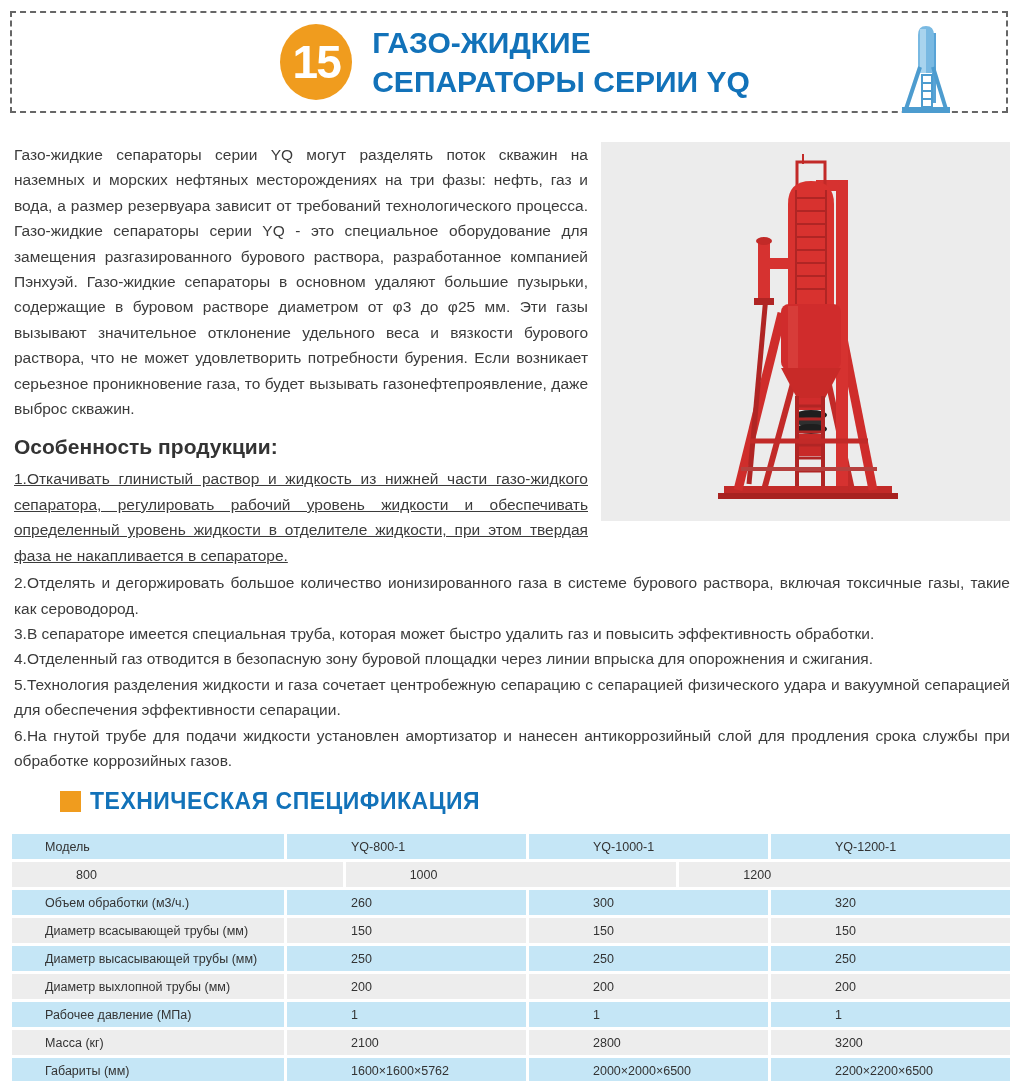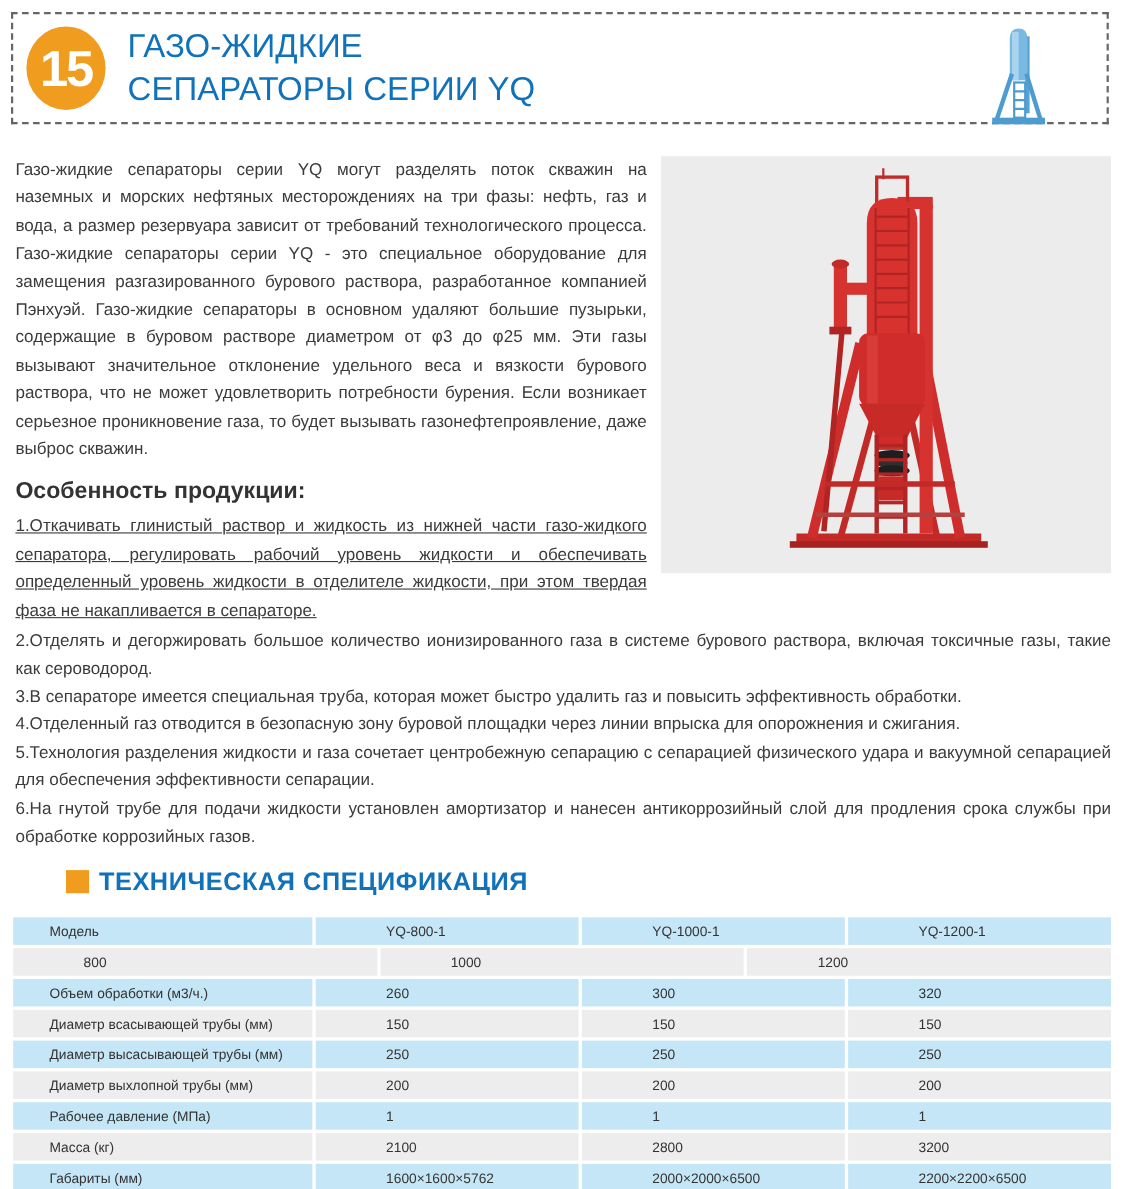--- a/index.html
+++ b/index.html
@@ -4,31 +4,31 @@
 <style>
   * { margin:0; padding:0; box-sizing:border-box; }
   html,body { width:1024px; height:1081px; background:#ffffff; overflow:hidden;
               font-family:"Liberation Sans","DejaVu Sans",sans-serif; color:#3a3a3a; }
 
   .page { width:1024px; height:1081px; position:relative; }
 
   
   .header-box {
     position:absolute; left:10px; top:11px; width:998px; height:102px;
-    border:2px dashed #666; display:flex; align-items:center;
+    border:2px dashed #666; display:flex; align-items:center;justify-content:center;
   }
   .badge {
     width:72px; height:76px; border-radius:50%;
     background:#f09c1e; color:#ffffff; font-weight:bold; font-size:46px;
     display:flex; align-items:center; justify-content:center;
     margin-left:12px; flex:none; letter-spacing:-2px;
   }
   .title-block { margin-left:20px; }
   .title-line {
-    color:#1272b9; font-weight:normal; font-size:30px; line-height:39px;
+    color:#1272b9; font-weight:bold; font-size:30px; line-height:39px;
     letter-spacing:0px; white-space:nowrap;
   }
   .header-icon { position:absolute; right:52px; top:8px; }
 
   
   .content { position:absolute; left:14px; top:142px; width:996px; }
   .intro-row { display:flex; align-items:flex-start; }
   .left-col { width:574px; flex:none; }
   .intro-text {
     font-size:15.5px; line-height:25.4px; text-align:justify; color:#3b3b3b;

